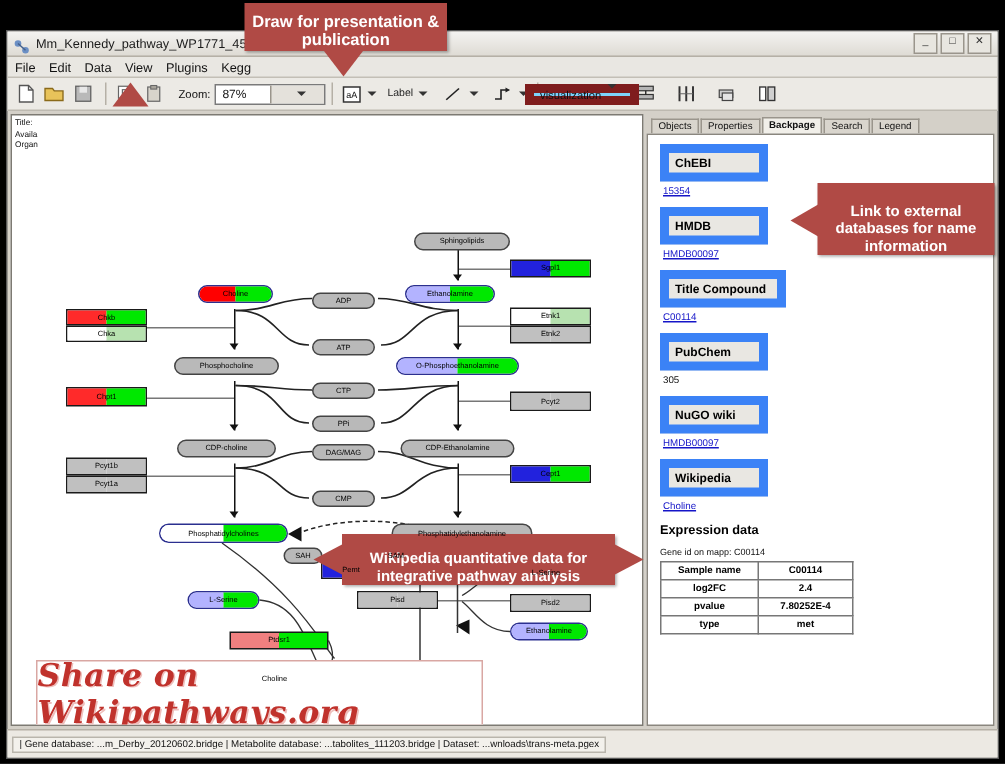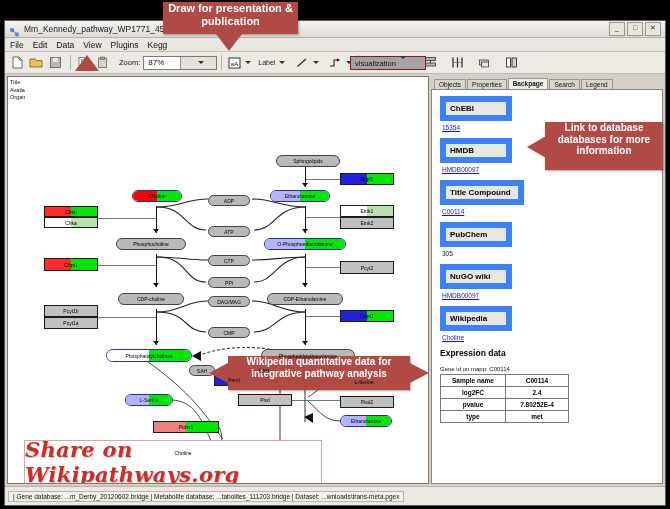--- a/index.html
+++ b/index.html
@@ -21,21 +21,21 @@
   .tbtn{width:16px;height:16px;margin-right:3px;display:flex;align-items:center;justify-content:center;}
   .tbtn svg{display:block;}
   .tsep{width:1px;height:15px;background:#b5b0a6;margin:0 4px;}
   .zoomlabel{font-size:7.5px;color:#111;margin:0 3px 0 6px;}
   .zoombox{width:74px;height:14px;background:#fff;border:1px solid #7a7a7a;display:flex;align-items:center;box-sizing:border-box;}
   .zoombox span{font-size:8px;color:#111;padding-left:4px;flex:1;}
   .zoombox .arr{width:12px;height:12px;background:#e4e1db;border-left:1px solid #9a958c;display:flex;align-items:center;justify-content:center;}
   .caret{width:0;height:0;border-left:3px solid transparent;border-right:3px solid transparent;border-top:3px solid #333;}
   .dd{display:flex;align-items:center;margin-right:2px;}
   .dd .lbl{font-size:7px;color:#222;}
-  .vizbox{position:absolute;right:239px;top:4px;width:76px;height:14px;background:#a3a3a3;border:1px solid #7f1d1d;display:flex;align-items:center;box-sizing:border-box;}
+  .vizbox{position:absolute;right:239px;top:4px;width:76px;height:14px;background:#7dd3fc;border:6px solid #7f1d1d;display:flex;align-items:center;box-sizing:border-box;}
   .vizbox span{font-size:7.5px;color:#111;padding-left:4px;flex:1;}
 
   
   .body-split{position:absolute;left:0;top:53px;right:0;bottom:19px;display:flex;}
   .canvas-wrap{position:relative;flex:1;background:#fff;border:1px solid #7d7a73;margin:2px 1px 2px 2px;overflow:hidden;}
   .info-wrap{width:232px;margin:2px 2px 2px 1px;display:flex;flex-direction:column;}
 
   
   .canvas-meta{position:absolute;left:2px;top:2px;font-size:5.5px;color:#111;line-height:7.5px;}
 
@@ -66,21 +66,21 @@
   table.expr{border-collapse:collapse;font-size:6.5px;}
   table.expr td{border:1px solid #777;padding:2px 5px;text-align:center;color:#000;font-weight:bold;white-space:nowrap;}
   table.expr td.k{min-width:54px;}
   table.expr td.v{min-width:52px;}
 
   
   .statusbar{position:absolute;left:0;right:0;bottom:0;height:18px;background:#ece9e3;border-top:1px solid #b5b0a6;display:flex;align-items:center;}
   .statusbar .sb{font-size:6.5px;color:#111;border:1px solid #b9b5ac;background:#f3f1ec;margin:2px 0 2px 3px;padding:1px 4px;white-space:nowrap;}
 
   
-  .callout{position:absolute;background:#b04a45;color:#fff;font-weight:bold;text-align:center;display:flex;align-items:flex-start;justify-content:center;box-shadow:1px 1px 2px rgba(0,0,0,.35);line-height:1.15;}
+  .callout{position:absolute;background:#b04a45;color:#fff;font-weight:bold;text-align:center;display:flex;align-items:flex-end;justify-content:center;box-shadow:1px 1px 2px rgba(0,0,0,.35);line-height:1.15;}
   .tri{position:absolute;width:0;height:0;}
   .share{position:absolute;left:20px;top:417px;width:296px;height:42px;background:#fff;border:1.5px solid #d9a7a3;display:flex;align-items:center;justify-content:center;}
   .share span{font-family:"DejaVu Serif",serif;font-style:italic;font-weight:bold;font-size:21px;color:#c0322c;letter-spacing:.3px;text-shadow:1px 1px 0 #eebfbc;}
 </style>
 </head>
 <body>
 
 <div id="root">
 
   <div class="window">
@@ -514,21 +514,21 @@
   </div>
 
   <div class="callout" style="left:163px;top:2px;width:135px;height:32px;font-size:11px;">
     <span>Draw for presentation &amp; publication</span>
   </div>
   <div class="tri" style="left:216px;top:34px;border-left:13px solid transparent;border-right:13px solid transparent;border-top:17px solid #b04a45;"></div>
 
   <div class="tri" style="left:75px;top:55px;border-left:12px solid transparent;border-right:12px solid transparent;border-bottom:16px solid #b04a45;"></div>
 
   <div class="callout" style="left:545px;top:122px;width:118px;height:48px;font-size:10px;padding:0 3px;box-sizing:border-box;">
-    <span>Link  to database databases  for more information</span>
+    <span>Link  to external databases  for name information</span>
   </div>
   <div class="tri" style="left:527px;top:136px;border-top:11px solid transparent;border-bottom:11px solid transparent;border-right:19px solid #b04a45;"></div>
 
   <div class="callout" style="left:228px;top:356px;width:182px;height:34px;font-size:10px;padding:0 4px;box-sizing:border-box;">
     <span>Wikipedia quantitative data  for integrative pathway analysis</span>
   </div>
   <div class="tri" style="left:209px;top:363px;border-top:10px solid transparent;border-bottom:10px solid transparent;border-right:19px solid #b04a45;"></div>
   <div class="tri" style="left:410px;top:363px;border-top:10px solid transparent;border-bottom:10px solid transparent;border-left:19px solid #b04a45;"></div>
 </div>
 

